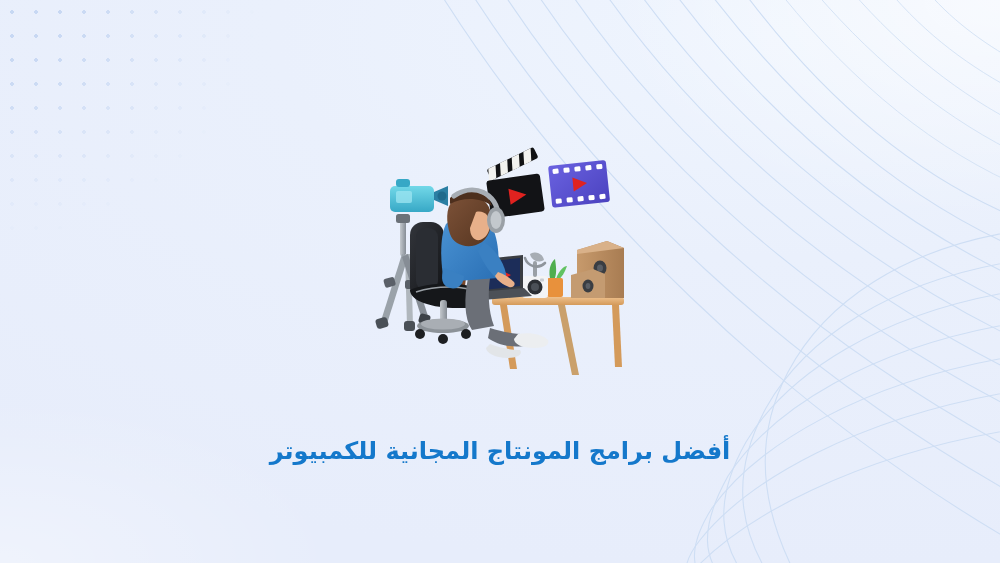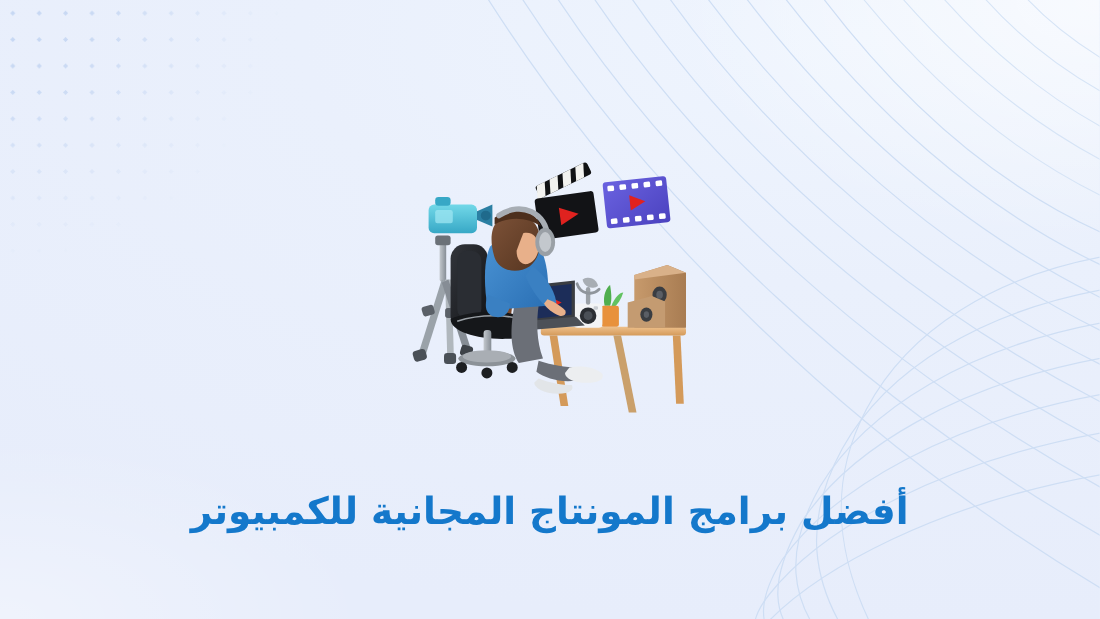--- a/index.html
+++ b/index.html
@@ -70,21 +70,21 @@
   .illustration svg { display: block; width: 100%; height: 100%; overflow: visible; }
 
   
   .headline {
     position: absolute;
     left: 0; right: 0;
     top: 418px;
     text-align: center;
     direction: rtl;
     font-family: "DejaVu Sans", "Liberation Sans", sans-serif;
-    font-size: 34px;
+    font-size: 24px;
     font-weight: 700;
     letter-spacing: 0;
     color: #1478cb;
     line-height: 1.45;
     white-space: nowrap;
     user-select: none;
   }
 </style>
 </head>
 <body>

